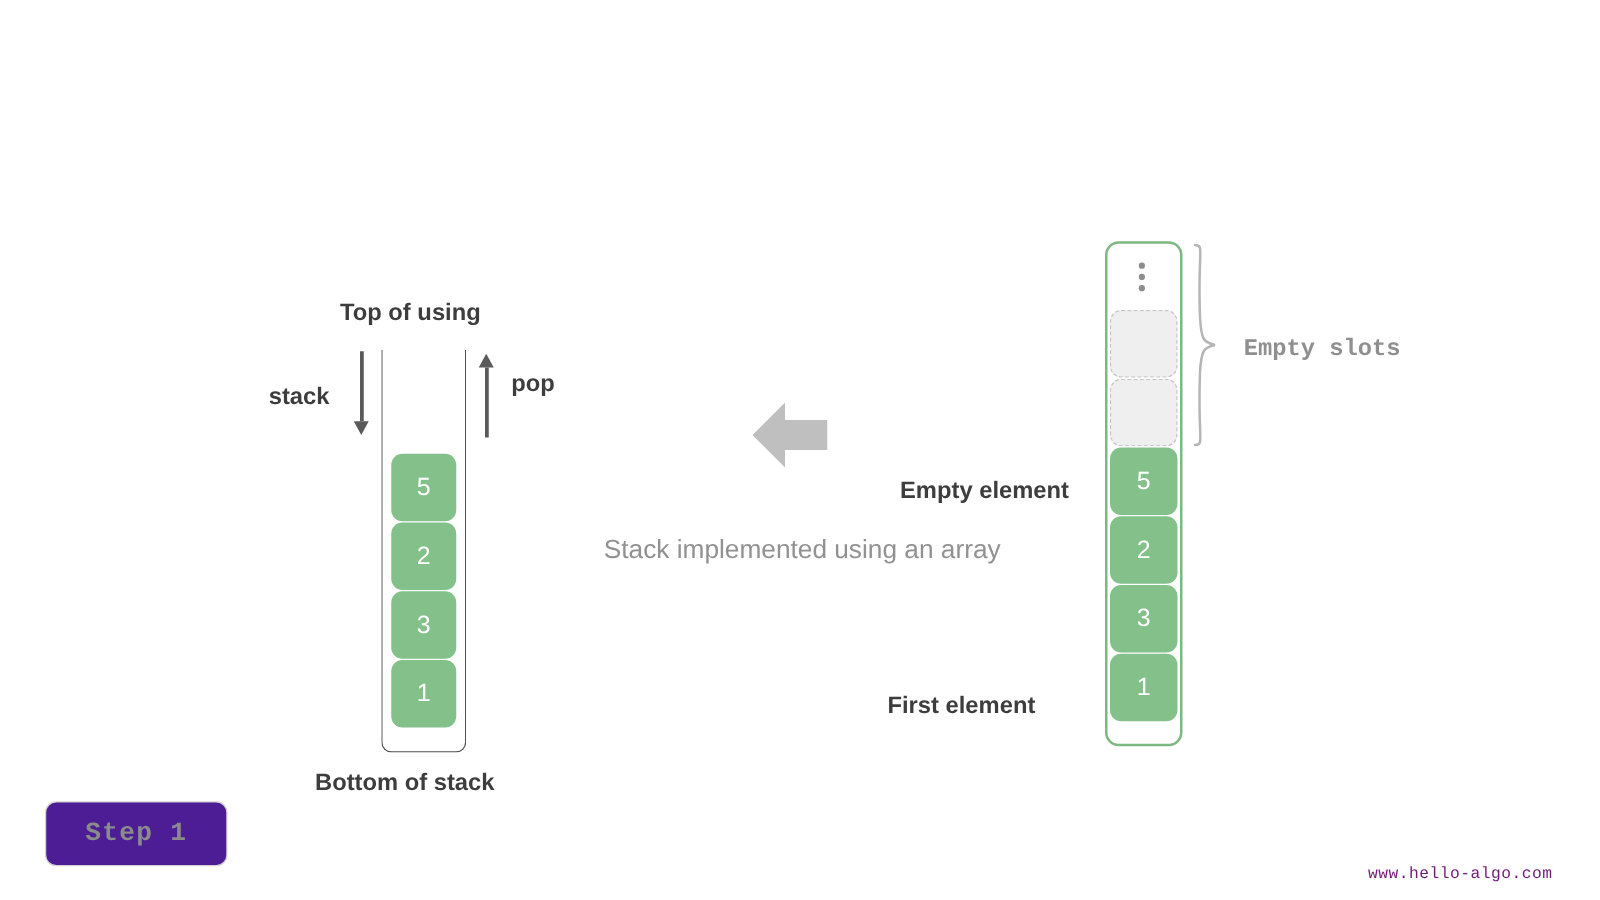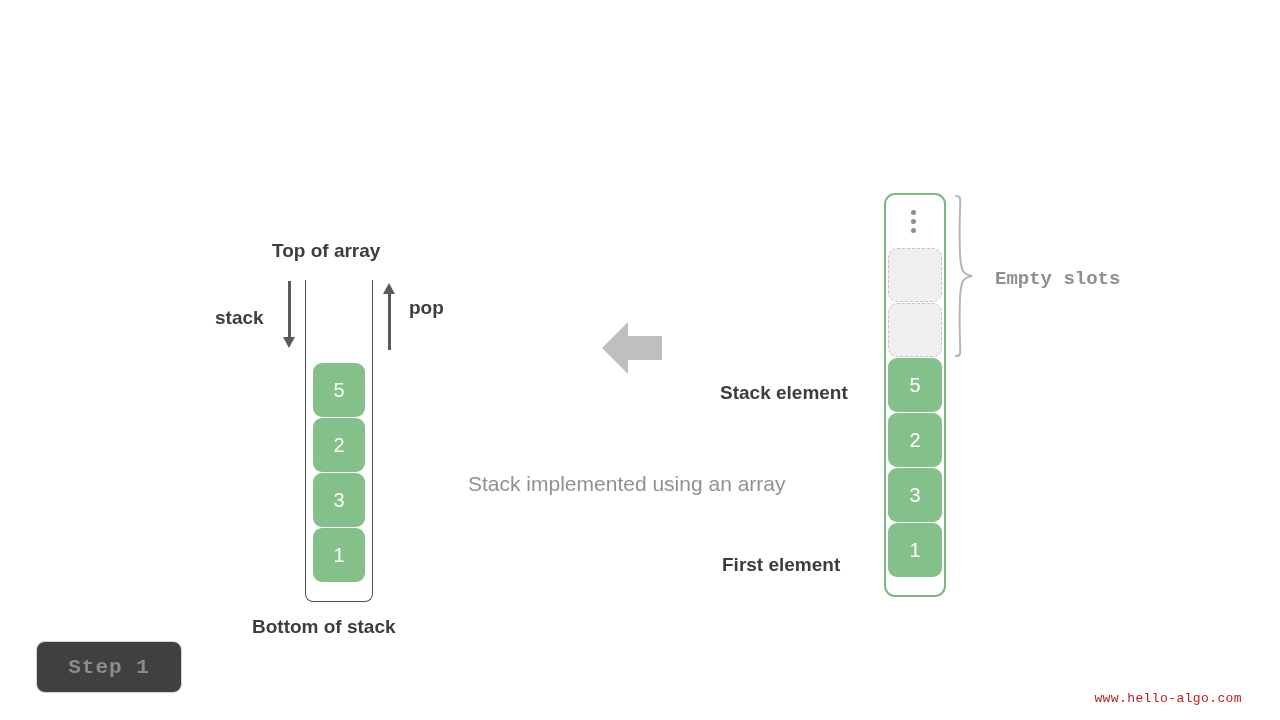--- a/index.html
+++ b/index.html
@@ -162,48 +162,48 @@
     border-radius: 50%;
     background: #8d8d8d;
   }
 
   
   #step-badge {
     left: 36px;
     top: 641px;
     width: 146px;
     height: 52px;
-    background: #404040;
+    background: #4c1d95;
     border: 1.3px solid #d2d2d2;
     border-radius: 9px;
     display: flex;
     align-items: center;
     justify-content: center;
     font-family: "Liberation Mono", monospace;
     font-size: 21px;
     font-weight: bold;
     color: #8b8b8b;
     letter-spacing: 1px;
     box-sizing: border-box;
   }
 
   
   #watermark {
     right: 38px;
     bottom: 14px;
     font-family: "Liberation Mono", monospace;
     font-size: 13px;
-    color: #b91c1c;
+    color: #701a75;
     letter-spacing: 0.4px;
   }
 </style>
 </head>
 <body>
 
-<div class="abs label-bold" style="left:272px; top:240px;">Top of array</div>
+<div class="abs label-bold" style="left:272px; top:240px;">Top of using</div>
 
 <div class="abs label-bold" style="left:215px; top:307px;">stack</div>
 
 <div class="abs" style="left:283px; top:281px; display:flex; flex-direction:column; align-items:center;">
   <div class="vbar" style="height:56px;"></div>
   <div class="arrow-head-down"></div>
 </div>
 
 <div class="abs" style="left:383px; top:283px; display:flex; flex-direction:column; align-items:center;">
   <div class="arrow-head-up"></div>
@@ -222,21 +222,21 @@
 </div>
 
 <div class="abs label-bold" style="left:252px; top:616px;text-align:center;">Bottom of stack</div>
 
 <div class="abs" id="transform-arrow">
   <svg width="60" height="52" viewBox="0 0 60 52" xmlns="http://www.w3.org/2000/svg">
     <path d="M0 26 L26 0 L26 14 L60 14 L60 38 L26 38 L26 52 Z" fill="#bfbfbf"></path>
   </svg>
 </div>
 
-<div class="abs caption-gray" style="left:468px; top:428px;margin-top:44px;">Stack implemented using an array</div>
+<div class="abs caption-gray" style="left:483px; top:428px;">Stack implemented using an array</div>
 
 <div class="abs" id="array-container"></div>
 
 <div class="abs" id="array-ellipsis">
   <i></i>
     <i></i>
     <i></i>
 </div>
 
 <div class="abs" id="array-cells">
@@ -249,19 +249,19 @@
 </div>
 
 <div class="abs" style="left:953px; top:194px;">
   <svg width="22" height="164" viewBox="0 0 22 164" xmlns="http://www.w3.org/2000/svg">
     <path d="M3 2 C11 2, 5 6, 7 60 C8 78, 10 80, 19 82 C10 84, 8 86, 7 104 C5 158, 11 162, 3 162" fill="none" stroke="#b6b6b6" stroke-width="2" stroke-linecap="round"></path>
   </svg>
 </div>
 
 <div class="abs label-gray-bold" style="left:995px; top:268px;">Empty slots</div>
 
-<div class="abs label-bold" style="left:720px; top:382px;">Stack element</div>
-
-<div class="abs label-bold" style="left:710px; top:554px;margin-left:12px;">First element</div>
+<div class="abs label-bold" style="left:720px; top:382px;">Empty element</div>
+
+<div class="abs label-bold" style="left:710px; top:554px;">First element</div>
 
 <div class="abs" id="step-badge">Step 1</div>
 
 <div class="abs" id="watermark">www.hello-algo.com</div>
 
 </body></html>

